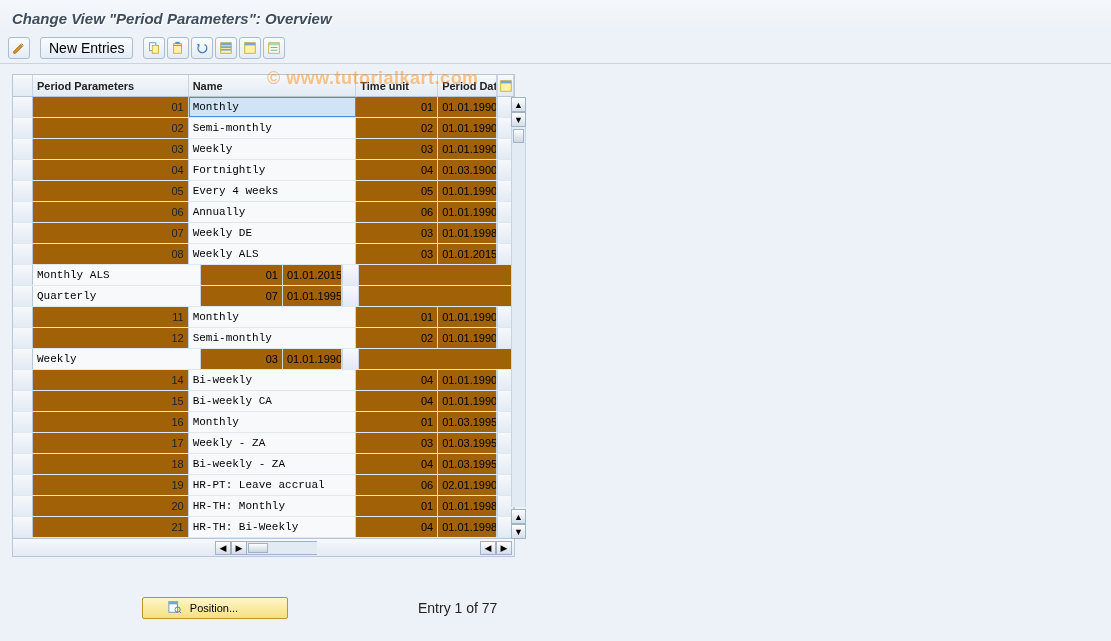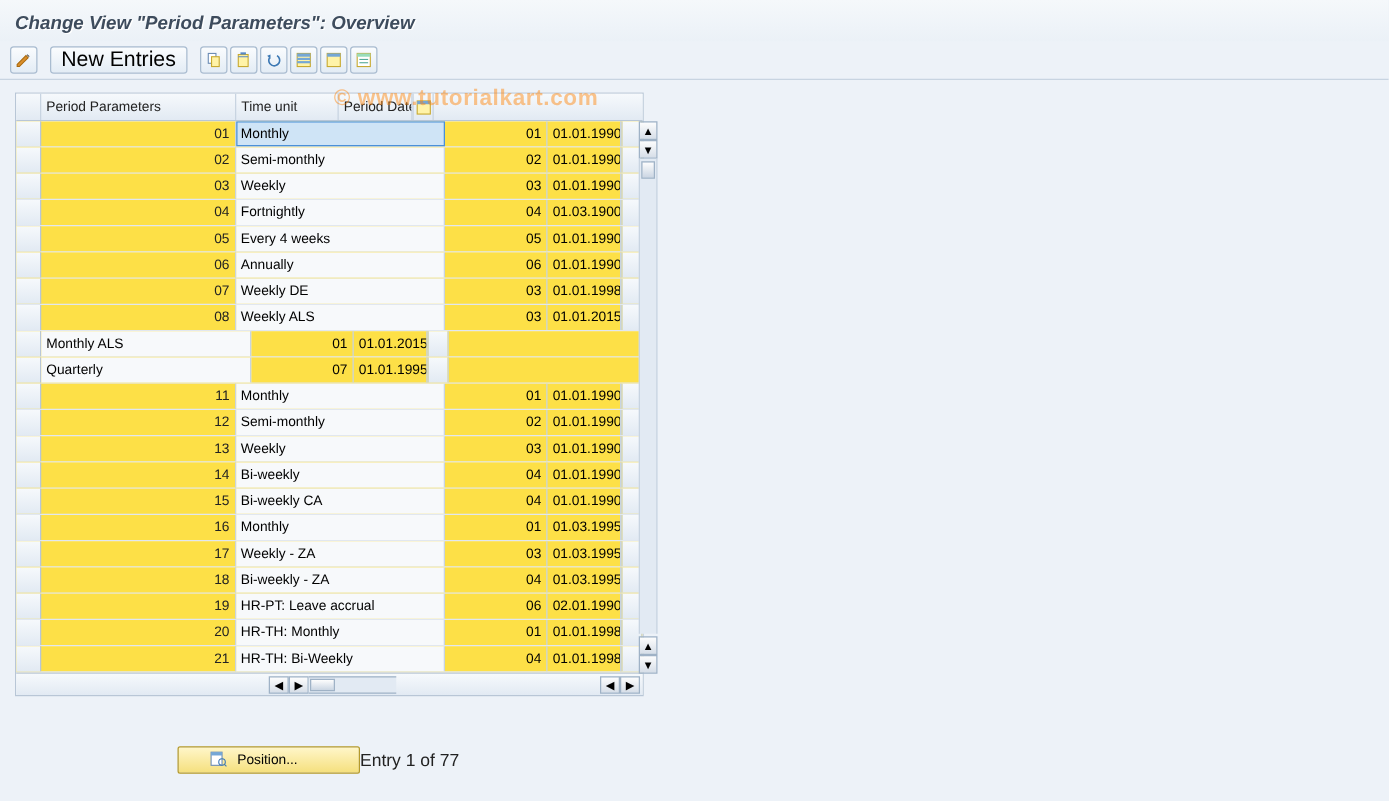--- a/index.html
+++ b/index.html
@@ -43,21 +43,21 @@
       font-size: 11px;
       cursor: pointer;
     }
     .sep { width: 6px; }
     .new-entries {
       height: 22px;
       padding: 0 8px;
       border: 1px solid #A9BCD0;
       border-radius: 3px;
       background: linear-gradient(#FAFCFE,#E3ECF5);
-      font-size: 17px;
+      font-size: 14px;
       cursor: pointer;
       display: inline-flex;
       align-items: center;
     }
     .content {
       padding: 0 12px;
       position: relative;
     }
     .watermark {
       position: absolute;
@@ -83,42 +83,42 @@
     }
     .ghead .gh, .grow .gc {
       border-right: 1px solid #C8D4E1;
       height: 100%;
       display: flex;
       align-items: center;
       padding: 0 4px;
       overflow: hidden;
       white-space: nowrap;
     }
-    .gh { font-weight: normal; color: #222; }
+    .gh { font-weight: bold; color: #222; }
     .col-sel { width: 20px; padding:0!important; }
     .col-pp { width: 156px; justify-content: flex-end; color:#222;}
     .col-name { width: 168px; }
     .col-tu { width: 82px; justify-content: flex-end;}
     .col-sd { width: 59px; justify-content: flex-start; border-right:none;}
     .col-sb { width: 17px; background: linear-gradient(#F6F9FC,#E2EAF3); border-left:1px solid #C8D4E1;}
     .gh.col-pp, .gh.col-tu { justify-content: flex-start; }
     .gh.col-sd { justify-content: flex-start; }
     .gh.col-sb { padding:0; display:flex; align-items:center; justify-content:center; }
     .gbody { height: 441px; overflow: hidden;}
     .grow {
       display: flex;
       height: 21px;
       border-bottom: 1px solid #E1E7EF;
-      background: #fde047;
+      background: #a16207;
     }
     .grow .col-sel {
       background: linear-gradient(#F6F9FC,#E2EAF3);
       border-right: 1px solid #B8C6D6;
     }
-    .grow .col-name { background: #F7F9FB; }
+    .grow .col-name { background: #F7F9FB; font-family: Liberation Mono, monospace; }
     .grow .col-name.selected {
       background: #CFE4F6;
       outline: 1px solid #4A90D9;
       outline-offset: -1px;
     }
     .gfoot {
       display:flex;
       height: 18px;
       background: linear-gradient(#F6F9FC,#E2EAF3);
       border-top: 1px solid #B8C6D6;
@@ -156,20 +156,21 @@
       border:1px solid #9FB2C6;
       display:flex; align-items:center; justify-content:center;
       font-size:9px; cursor:pointer;
     }
     .vsb-track { width:15px; flex:1; background:#E2EAF3; border-left:1px solid #C8D4E1; border-right:1px solid #C8D4E1; position:relative; min-height: 380px;}
     .vsb-thumb { position:absolute; top:2px; left:1px; width:11px; height:14px; background:linear-gradient(#fdfdfd,#cbd6e3); border:1px solid #9FB2C6;}
     .bottom-bar {
       margin-top: 40px;
       display:flex;
       align-items:center;
+      gap: 130px;
       padding-left: 130px;
     }
     .pos-btn {
       width: 146px;
       height: 22px;
       border:1px solid #B59A2A;
       border-radius: 2px;
       background: linear-gradient(#FFF6C9,#F5E07E);
       display:flex; align-items:center; justify-content:center;
       gap: 24px;
@@ -242,20 +243,21 @@
 </div>
 
 <div class="content">
   <div class="watermark">© www.tutorialkart.com</div>
 
   <div class="grid-wrap">
   <div class="grid">
     <div class="ghead">
       <div class="gh col-sel"></div>
       <div class="gh col-pp">Period Parameters</div>
+      <div class="gh col-name">Name</div>
       <div class="gh col-tu">Time unit</div>
       <div class="gh col-sd">Period Date</div>
       <div class="gh col-sb">
         <svg class="icon" viewBox="0 0 16 16">
               <rect x="2" y="2" width="12" height="12" fill="#FFF3A8" stroke="#C8A92F"></rect>
               <rect x="2" y="2" width="12" height="3" fill="#74A7D6"></rect>
             </svg>
       </div>
     </div>
     <div class="gbody" id="gbody">
@@ -348,21 +350,20 @@
           <div class="grow">
             <div class="gc col-sel"></div>
             <div class="gc col-pp">12</div>
             <div class="gc col-name">Semi-monthly</div>
             <div class="gc col-tu">02</div>
             <div class="gc col-sd">01.01.1990</div>
             <div class="gc col-sb"></div>
           </div>
           <div class="grow">
             <div class="gc col-sel"></div>
-            <div class="gc col-pp">13</div>
             <div class="gc col-name">Weekly</div>
             <div class="gc col-tu">03</div>
             <div class="gc col-sd">01.01.1990</div>
             <div class="gc col-sb"></div>
           </div>
           <div class="grow">
             <div class="gc col-sel"></div>
             <div class="gc col-pp">14</div>
             <div class="gc col-name">Bi-weekly</div>
             <div class="gc col-tu">04</div>

